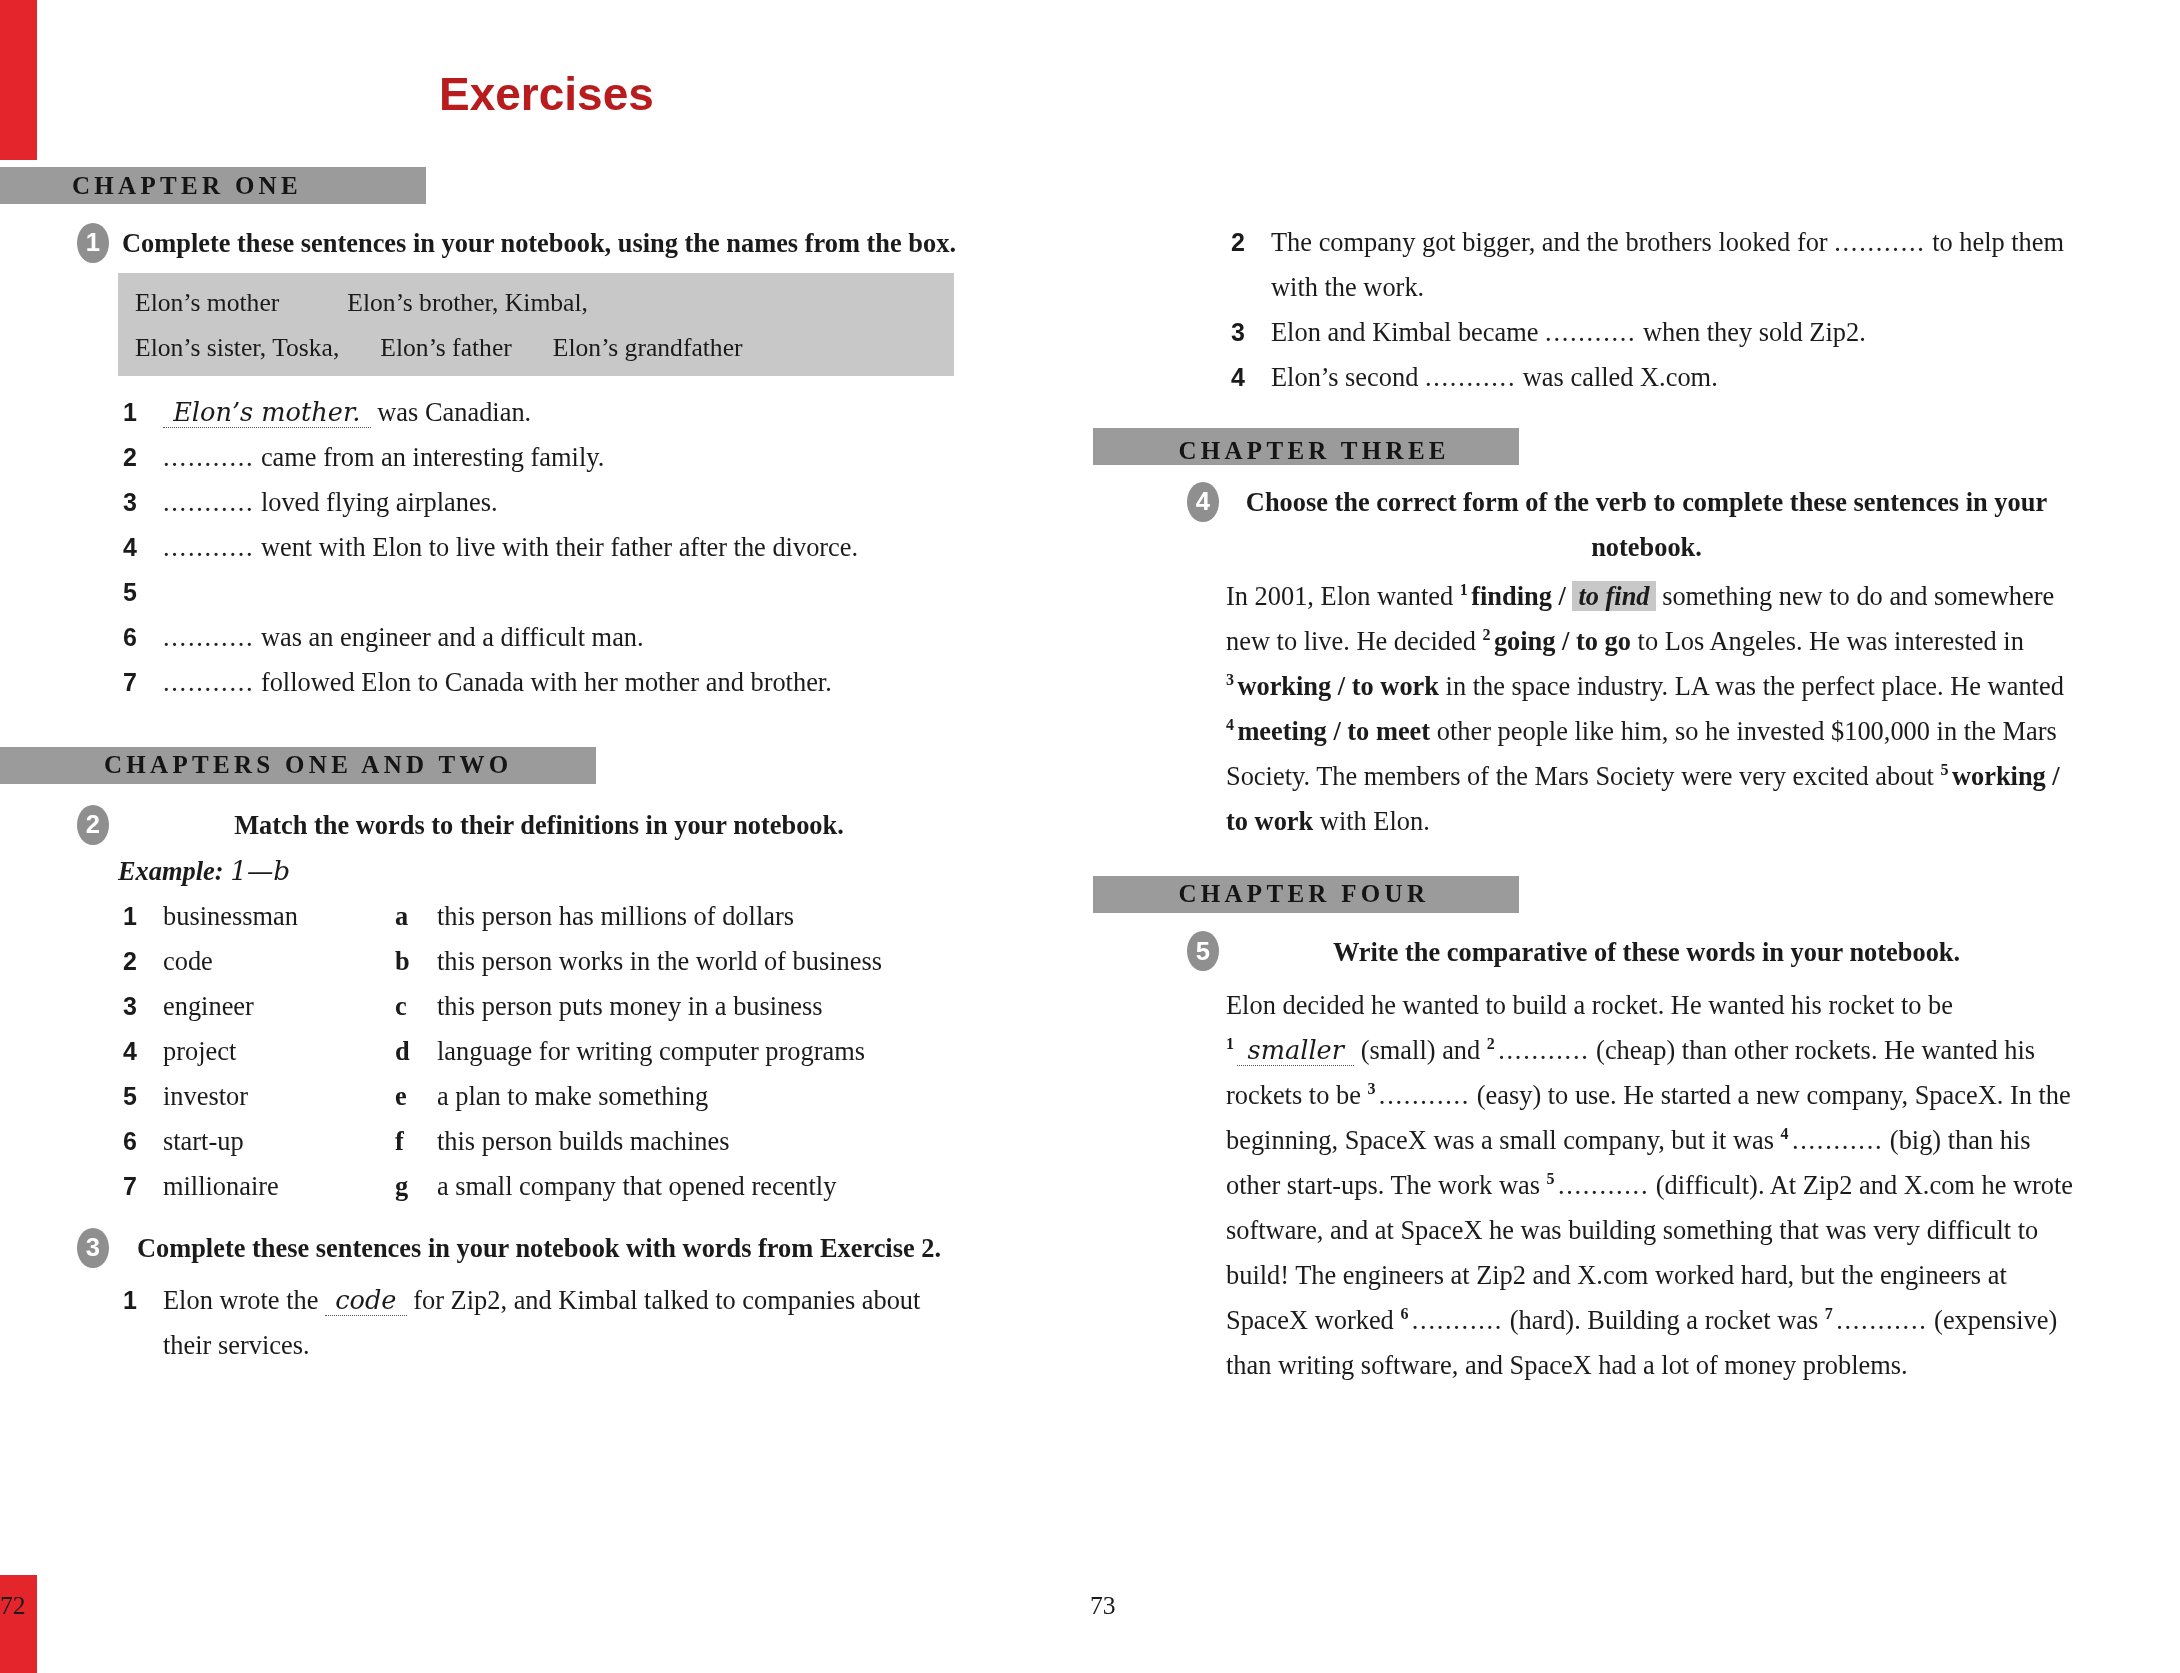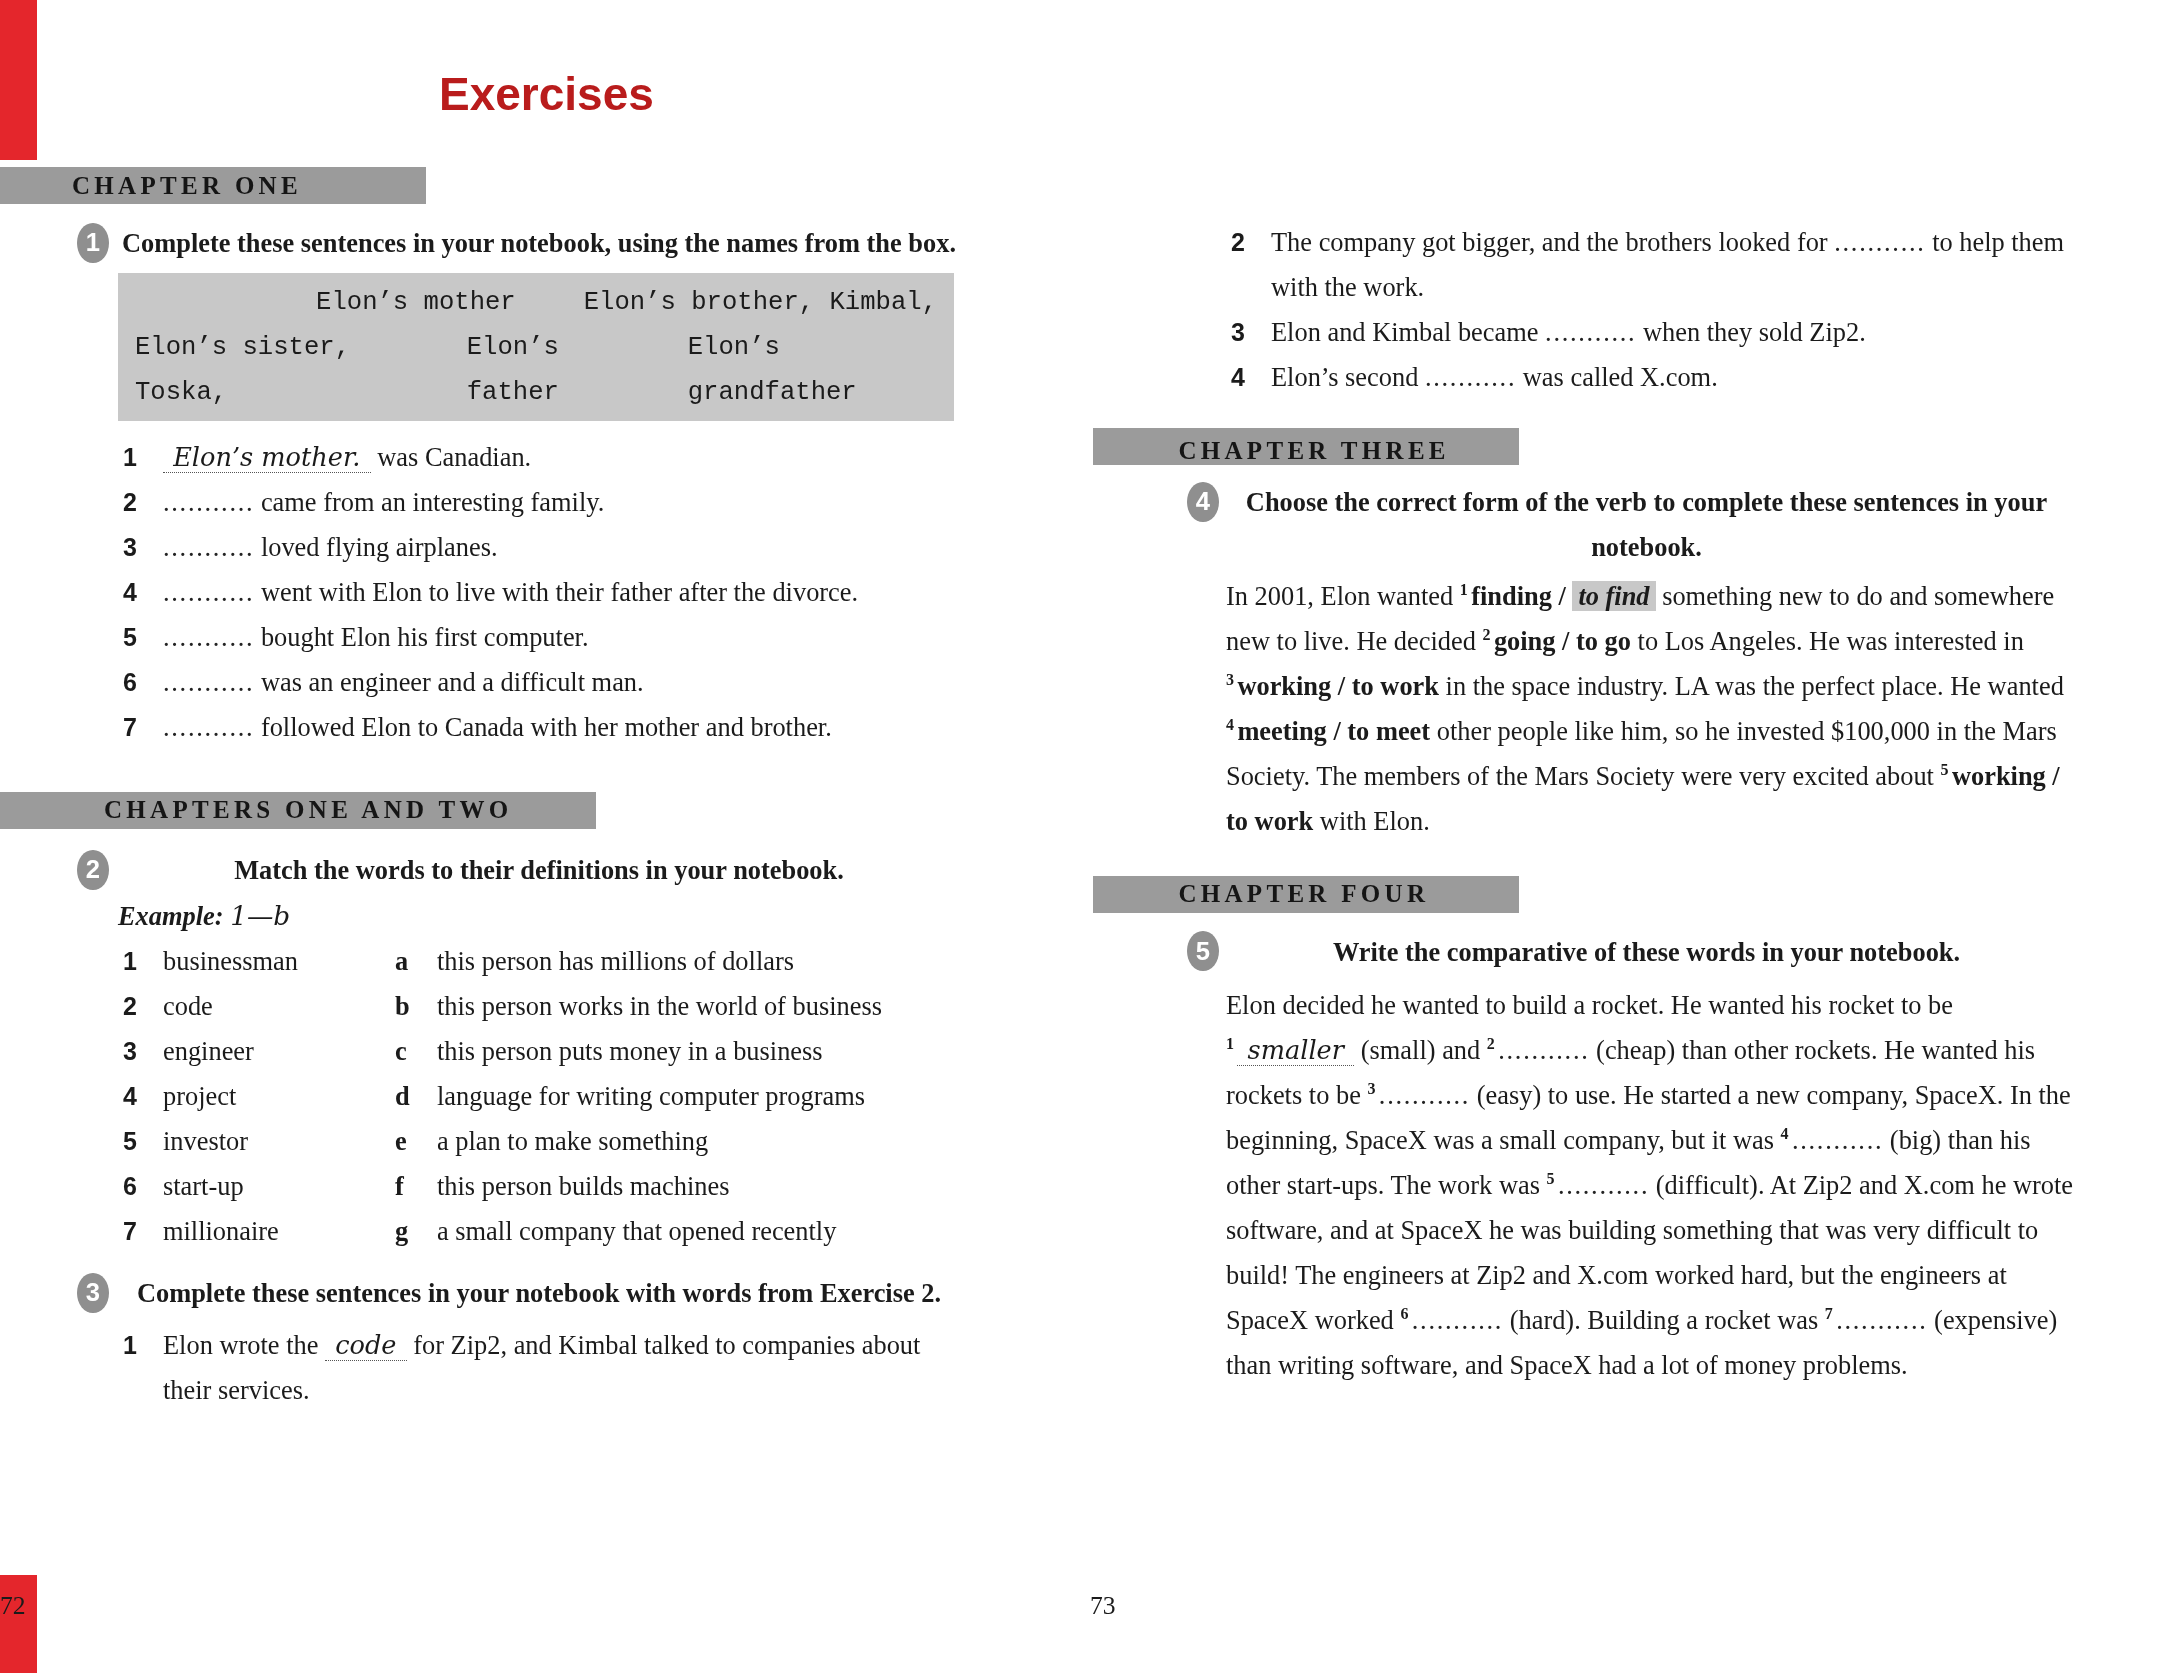--- a/index.html
+++ b/index.html
@@ -59,21 +59,21 @@
   .instruction { font-weight:700; font-size:26.4px; line-height:45px; width:839px;text-align:center; }
 
   .names-box {
     margin:6.8px 0 0 118px;
     width:836px;
     background:#c8c8c8;
     padding:6.8px 17px;
     font-size:25.6px;
     line-height:45px;
   }
-  .names-line { display:flex; justify-content:flex-end;font-family:Liberation Mono, monospace; }
+  .names-line { display:flex; justify-content:flex-start; }
   .names-line.l1 { gap:68px; }
   .names-line.l2 { gap:41px; }
 
   .num-list { list-style:none; }
   .num-list.ex1-list { margin:13.6px 0 0 123px; }
   .num-list.ex3-list { margin:6.8px 0 0 123px; }
   .num-list.cont-list { margin:220px 0 0 141px; }
   .num-list li { display:flex; font-size:26.4px; line-height:45px; }
   .inum {
     font-family:"Liberation Sans", sans-serif;
@@ -175,21 +175,20 @@
         <li>
             <span class="inum">3</span>
             <span class="itext"><span class="seg-dots">...........</span><span class="seg-p"> loved flying airplanes.</span></span>
           </li>
         <li>
             <span class="inum">4</span>
             <span class="itext"><span class="seg-dots">...........</span><span class="seg-p"> went with Elon to live with their father after the divorce.</span></span>
           </li>
         <li>
             <span class="inum">5</span>
-            <span class="itext"><span class="seg-dots">...........</span><span class="seg-p"> bought Elon his first computer.</span></span>
           </li>
         <li>
             <span class="inum">6</span>
             <span class="itext"><span class="seg-dots">...........</span><span class="seg-p"> was an engineer and a difficult man.</span></span>
           </li>
         <li>
             <span class="inum">7</span>
             <span class="itext"><span class="seg-dots">...........</span><span class="seg-p"> followed Elon to Canada with her mother and brother.</span></span>
           </li>
       </ol>

